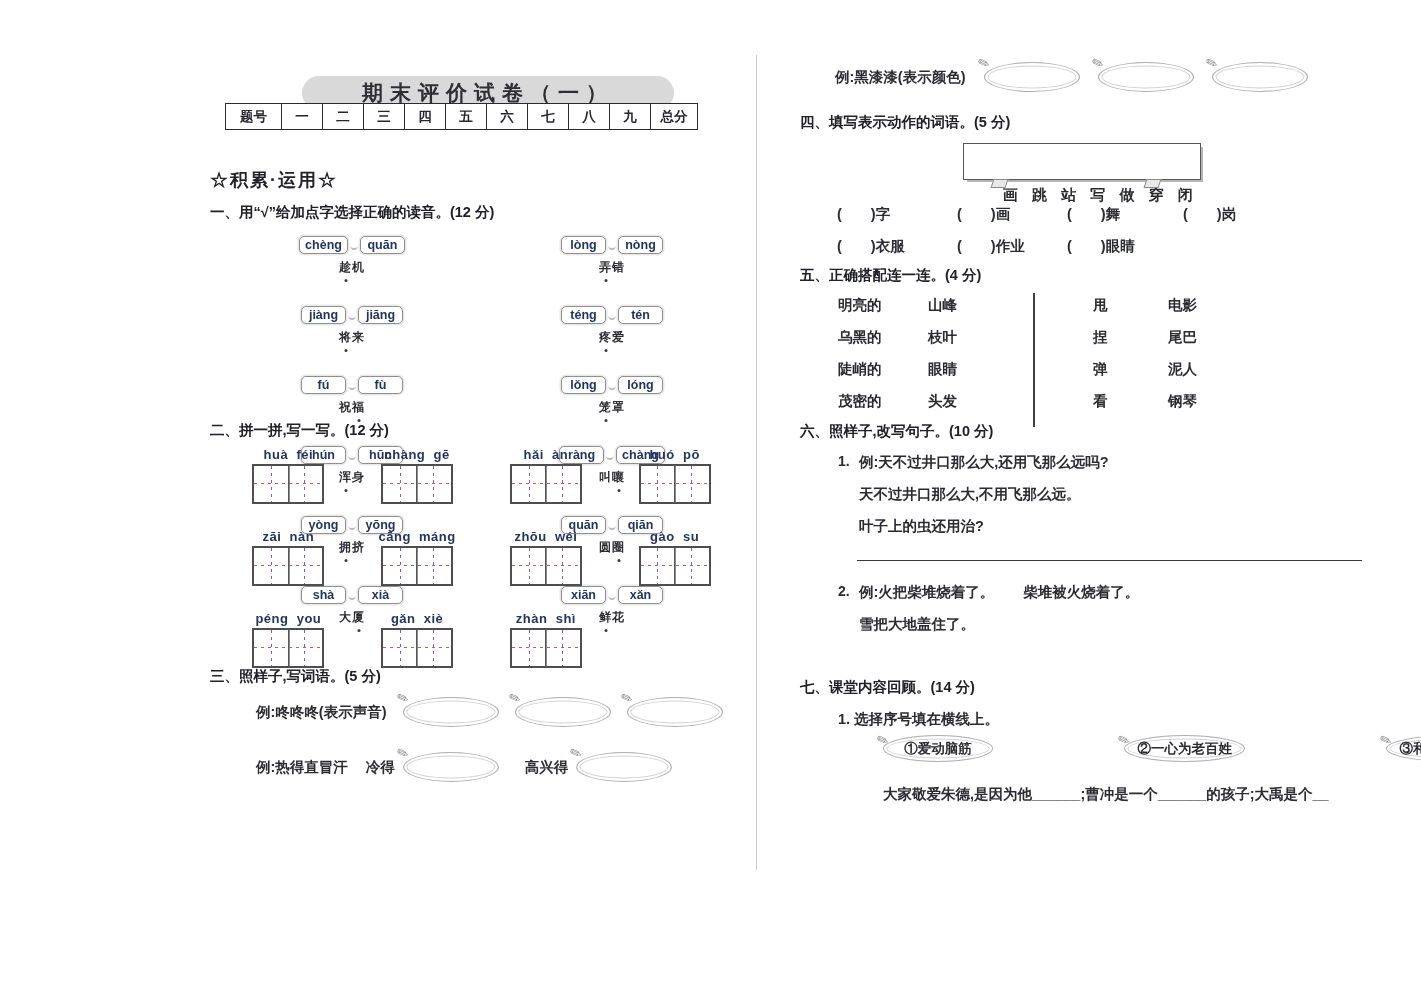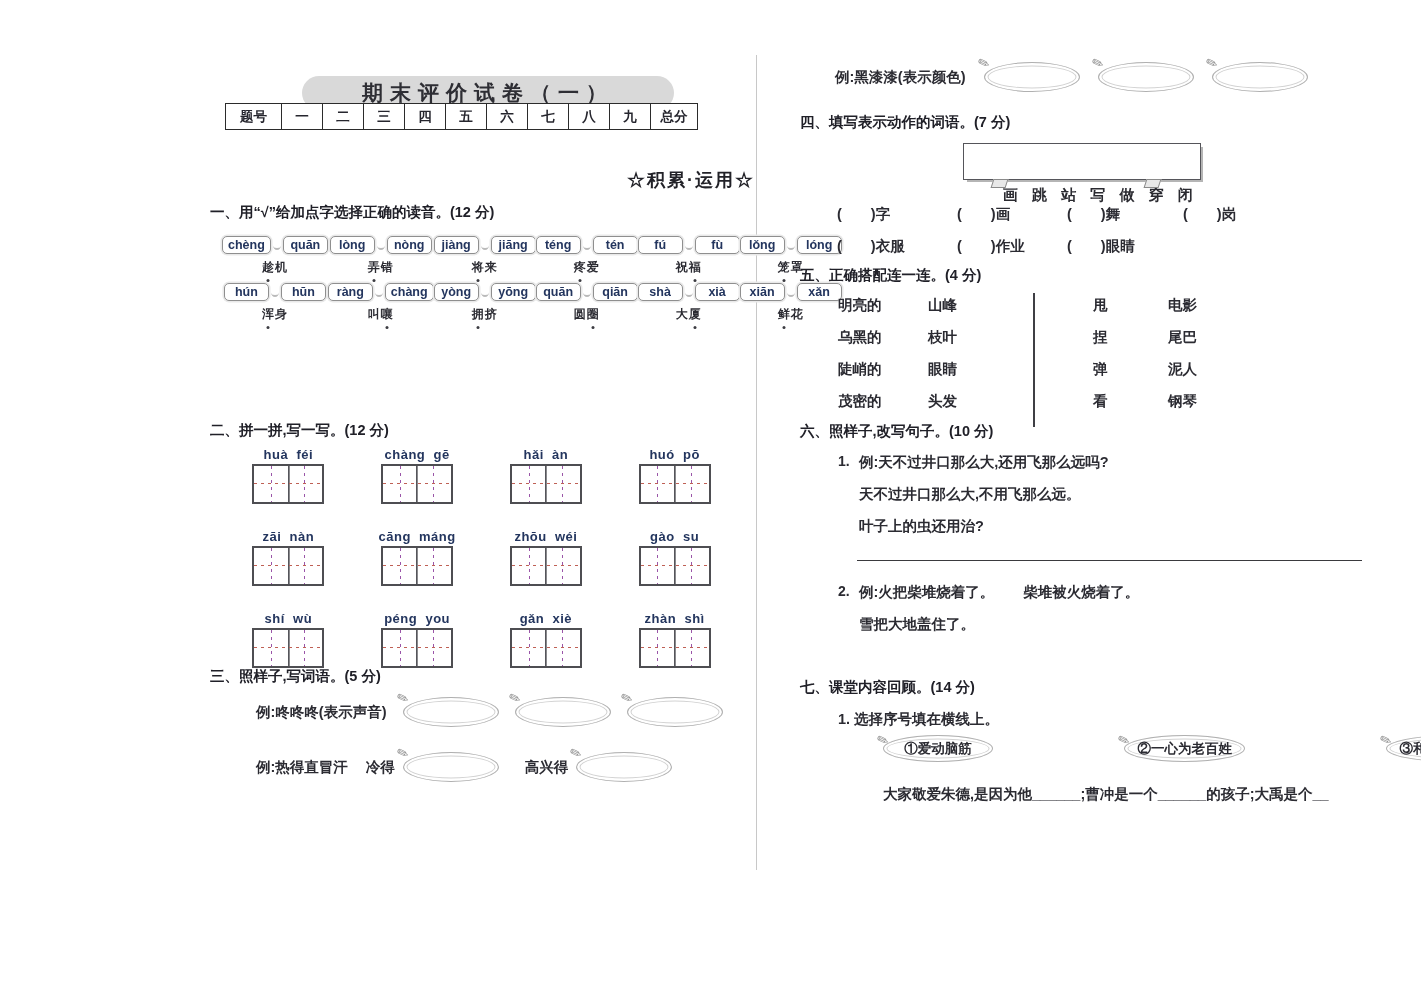--- a/index.html
+++ b/index.html
@@ -20,24 +20,24 @@
     border-radius:17px; display:flex; align-items:center; justify-content:center;
     font-size:21px; font-weight:700; letter-spacing:7px; color:#2e2e34;margin-top:24px;
   }
   table.score { left:15px; top:53px; border-collapse:collapse; position:absolute; }
   table.score td {
     border:1.7px solid #2b2b2b; height:26px; text-align:center;
     font-size:13.5px; font-weight:700; color:#26262e; width:41px; background:#fff;
   }
   table.score td.lblcol { width:56px; }
   table.score td.totcol { width:47px; }
-  .banner { left:0; top:118px; width:100%; text-align:right; font-size:18px; font-weight:700; letter-spacing:2px; color:#222228; }
+  .banner { left:0; top:118px; width:100%; text-align:left; font-size:18px; font-weight:700; letter-spacing:2px; color:#222228; }
   .qhead { font-size:14.5px; font-weight:700; color:#202028; white-space:pre; }
 
-  .q1grid { left:12px; top:186px; width:520px; display:grid; grid-template-columns:repeat(6,1fr); row-gap:7px; }
+  .q1grid { left:12px; top:186px; width:520px; display:grid; grid-template-columns:repeat(2,1fr); row-gap:30px; }
   .pitem { text-align:center; }
   .pair  { display:flex; align-items:center; justify-content:center; gap:2px; }
   .pybox {
     display:inline-block; min-width:45px; padding:0 5px; height:18px; line-height:16px;
     border:1.5px solid #8f8f8f; border-radius:5px; background:#fff;
     font-weight:700; font-size:12.5px; color:#23355e; box-shadow:0 0 0 1.5px #e9e9e9;
   }
   .linkm { display:inline-block; width:8px; height:9px; border-bottom:2px solid #b3b3b3; border-radius:50%; opacity:.9; }
   .pword { margin-top:5px; font-size:12px; font-weight:600; color:#2b2b32; letter-spacing:1px; }
   .ch { position:relative; display:inline-block; }
@@ -248,24 +248,20 @@
       </div>
     <div class="witem">
         <span class="wpy">zhōu  wéi</span>
         <div class="wbox"></div>
       </div>
     <div class="witem">
         <span class="wpy">gào  su</span>
         <div class="wbox"></div>
       </div>
     <div class="witem">
-        <span class="wpy">shí  wù</span>
-        <div class="wbox"></div>
-      </div>
-    <div class="witem">
         <span class="wpy">péng  you</span>
         <div class="wbox"></div>
       </div>
     <div class="witem">
         <span class="wpy">gǎn  xiè</span>
         <div class="wbox"></div>
       </div>
     <div class="witem">
         <span class="wpy">zhàn  shì</span>
         <div class="wbox"></div>
@@ -308,21 +304,21 @@
         <span class="pen">✎</span>
       </span>
     <span class="oval">
         <span class="pen">✎</span>
       </span>
     <span class="oval">
         <span class="pen">✎</span>
       </span>
   </div>
 
-  <div class="abs qhead" style="left:5px; top:63px;">四、填写表示动作的词语。(7 分)</div>
+  <div class="abs qhead" style="left:5px; top:63px;">四、填写表示动作的词语。(5 分)</div>
 
   <div class="abs plank">
     <span>画 跳 站 写 做 穿 闭</span>
     <span class="foot" style="left:28px;"></span>
     <span class="foot" style="right:40px;"></span>
   </div>
 
   <span class="abs blank-item" style="left:42px; top:155px;">(　　)字</span>
   <span class="abs blank-item" style="left:162px; top:155px;">(　　)画</span>
   <span class="abs blank-item" style="left:272px; top:155px;">(　　)舞</span>

